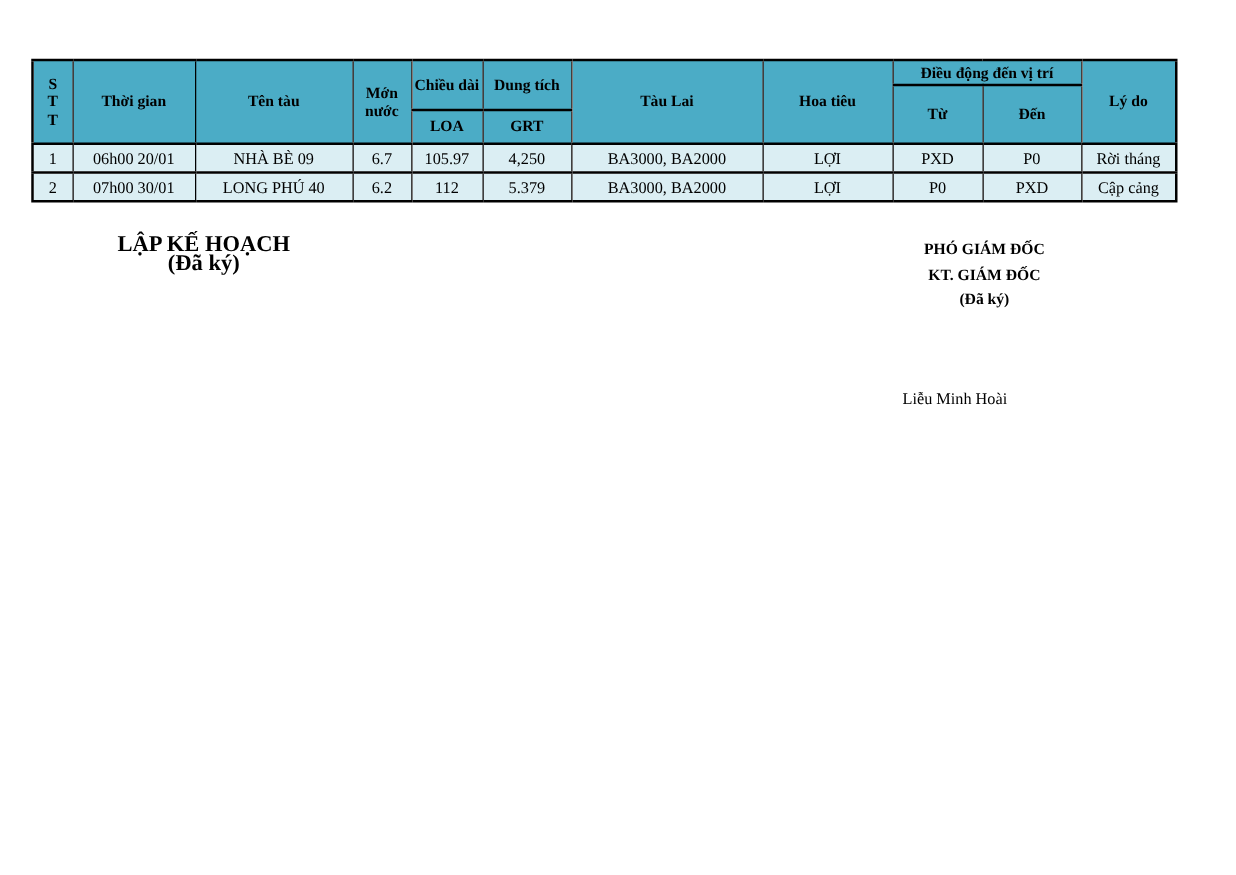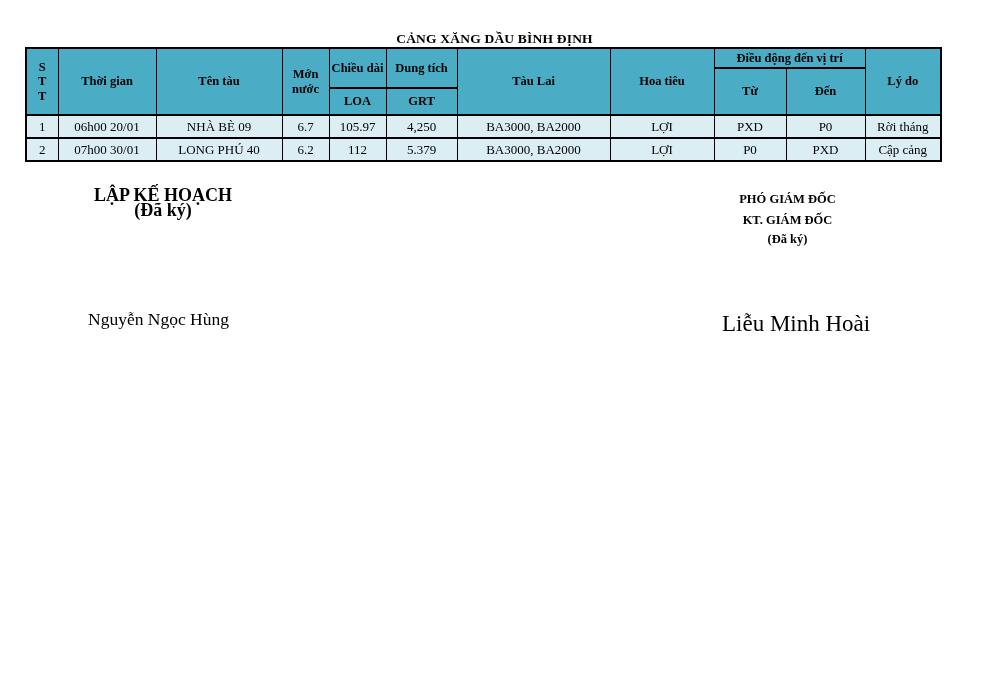--- a/index.html
+++ b/index.html
@@ -84,29 +84,28 @@
   .name-left {
     position: absolute;
     left: 88px;
     top: 309px;
     font-size: 17.5px;
   }
   .name-right {
     position: absolute;
     left: 722px;
     top: 311px;
-    font-size: 23px;
+    font-size: 13px;
   }
 </style>
 </head>
 <body>
 
 <div class="page">
 
-  <div class="doc-title">CẢNG XĂNG DẦU BÌNH ĐỊNH</div>
 
   <table class="schedule">
     <colgroup>
       <col style="width:32px">
       <col style="width:98px">
       <col style="width:126px">
       <col style="width:47px">
       <col style="width:57px">
       <col style="width:71px">
       <col style="width:153px">
@@ -173,16 +172,15 @@
     <div>LẬP KẾ HOẠCH</div>
     <div>(Đã ký)</div>
   </div>
 
   <div class="sig-right">
     <div class="bold-line line-pho">PHÓ GIÁM ĐỐC</div>
     <div class="bold-line line-kt">KT. GIÁM ĐỐC</div>
     <div class="bold-line line-signed">(Đã ký)</div>
   </div>
 
-  <div class="name-left">Nguyễn Ngọc Hùng</div>
   <div class="name-right">Liễu Minh Hoài</div>
 
 </div>
 
 </body></html>

